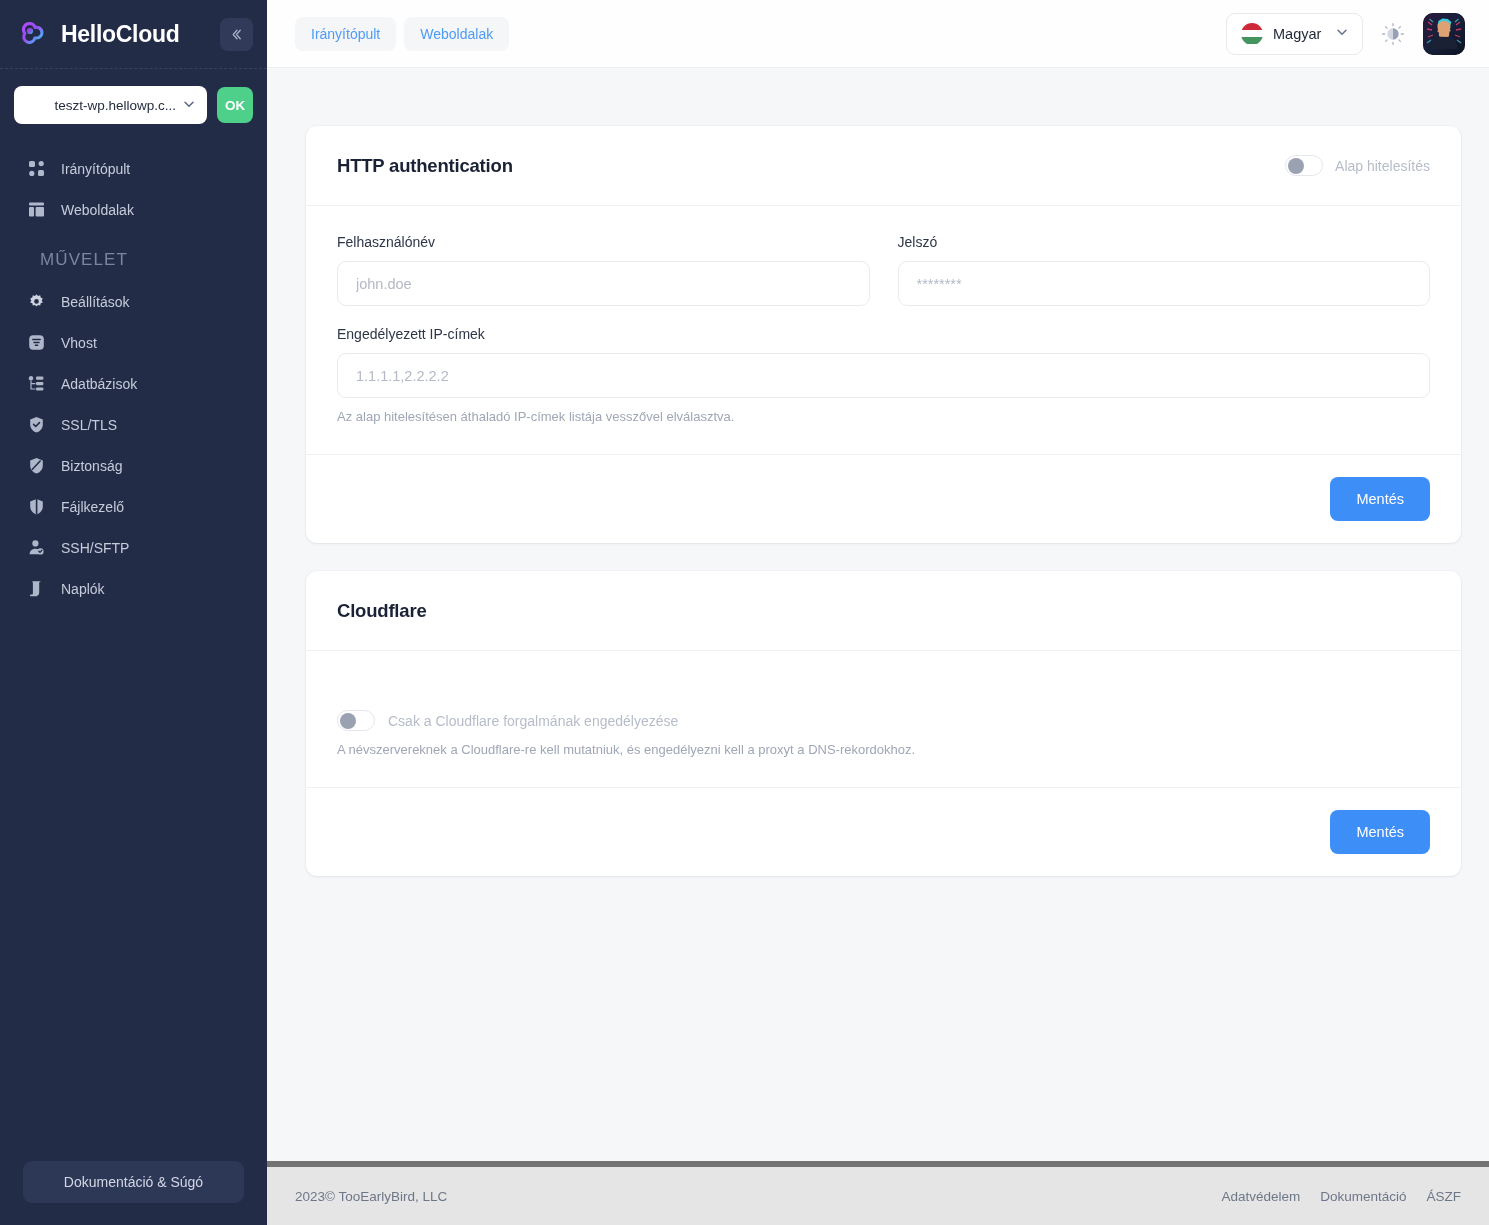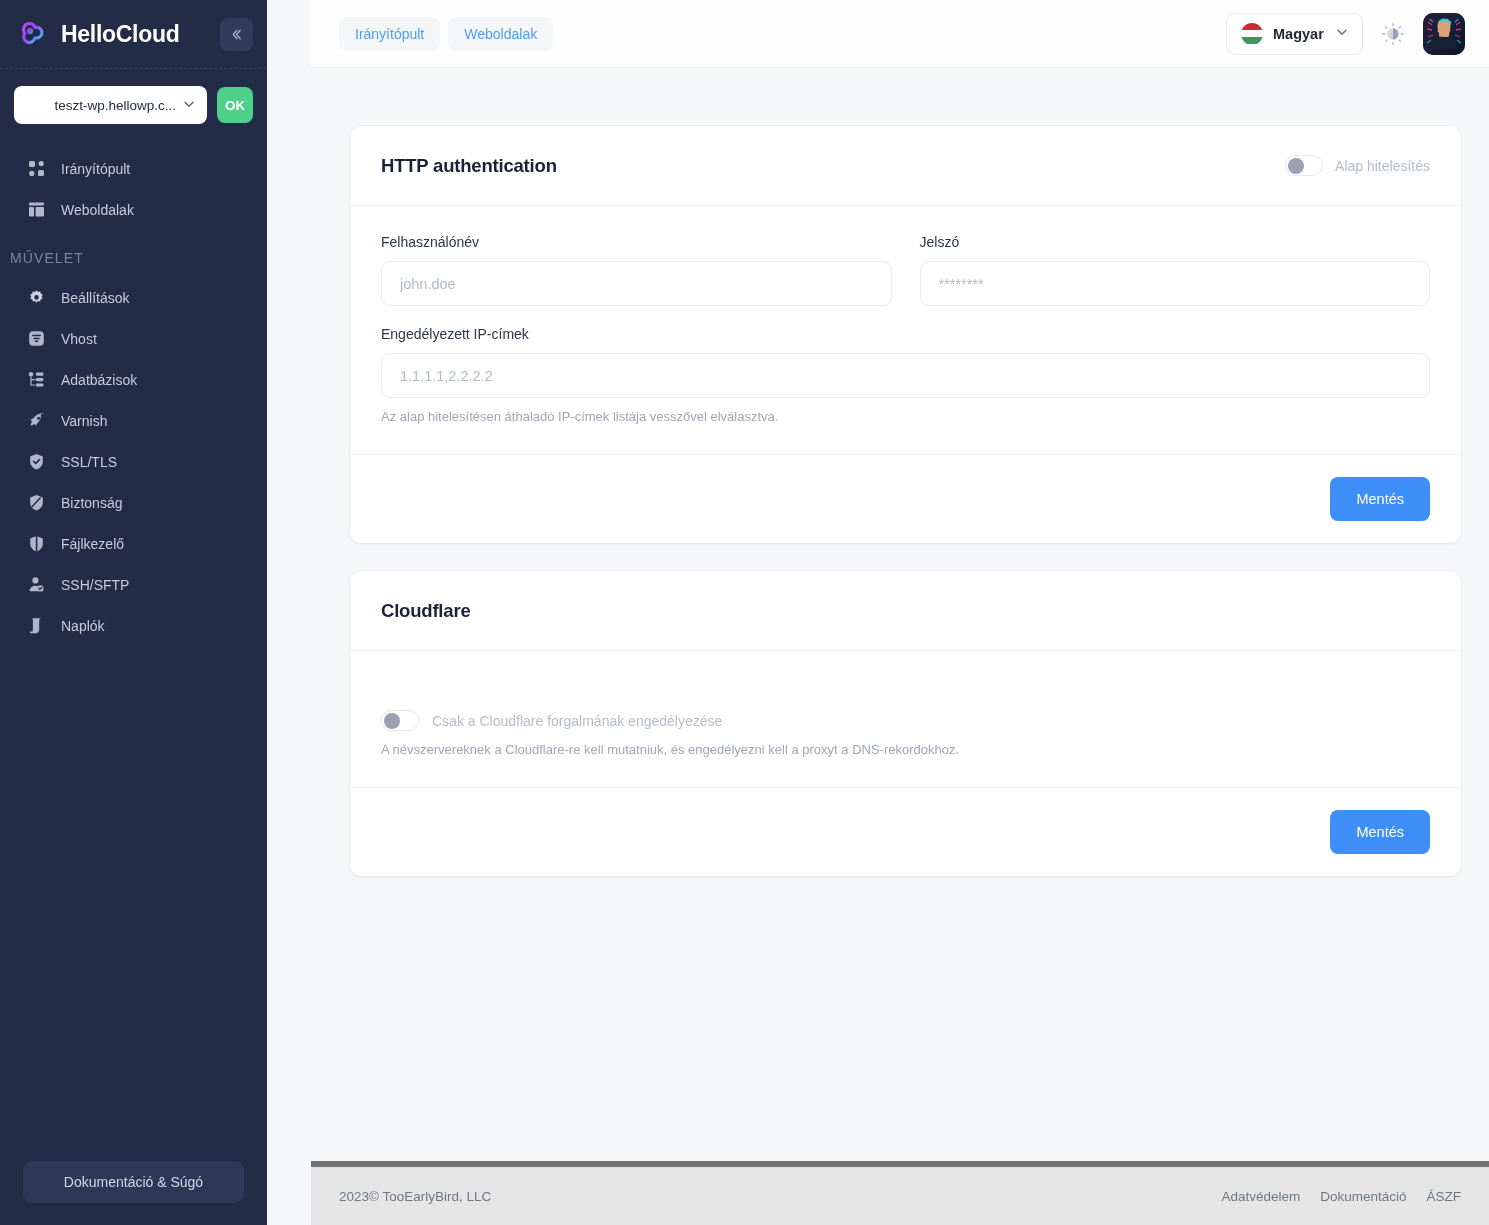--- a/index.html
+++ b/index.html
@@ -2,21 +2,21 @@
 <html><head>
 <meta charset="utf-8">
 <style>
   * { box-sizing: border-box; margin: 0; padding: 0; }
   html, body {
     width: 1489px; height: 1225px;
     font-family: "Liberation Sans", sans-serif;
     background: #f6f7f9;
     overflow: hidden;
   }
-  .app { display: flex; width: 1489px; height: 867px; gap: 44px; }
+  .app { display: flex; width: 1489px; height: 867px; }
 
   
   .sidebar {
     width: 267px; min-width: 267px; height: 1225px;
     background: #232c47;
     display: flex; flex-direction: column;
     position: relative;
   }
   .sb-brand {
     height: 68px; display: flex; align-items: center;
@@ -54,22 +54,22 @@
     border: none;
   }
   .sb-nav { padding-top: 6px; flex: 1; overflow: hidden; }
   .nav-item {
     height: 41px; display: flex; align-items: center;
     padding-left: 27px; gap: 15px; cursor: pointer;
   }
   .nav-ico { width: 19px; height: 19px; flex: 0 0 19px; display: block; }
   .nav-label { color: #c6ccdb; font-size: 14px; }
   .nav-section {
-    color: #7b85a0; font-size: 14px; letter-spacing: 1.1px;
-    padding: 20px 0 11px 10px; font-weight: normal;
+    color: #7b85a0; font-size: 17px; letter-spacing: 1.1px;
+    padding: 20px 0 11px 40px; font-weight: normal;
   }
   .sb-footer { padding: 0 23px 22px 23px; }
   .docs-btn {
     width: 100%; height: 42px; border-radius: 9px; background: #2d3756;
     color: #d2d7e4; font-size: 14px;
     display: flex; align-items: center; justify-content: center; cursor: pointer;
     border: none; font-family: inherit;
   }
 
   
@@ -92,21 +92,21 @@
     padding: 0 13px 0 14px; cursor: pointer;
   }
   .flag-hu {
     width: 22px; height: 22px; border-radius: 50%; overflow: hidden;
     flex: 0 0 22px; display: flex; flex-direction: column;
   }
   .flag-hu i { display: block; width: 100%; height: 33.34%; }
   .flag-hu i:nth-child(1) { background: #ce2939; }
   .flag-hu i:nth-child(2) { background: #ffffff; }
   .flag-hu i:nth-child(3) { background: #44945f; }
-  .lang-label { font-size: 14.5px; color: #1e2535; font-weight: 700; flex: 1; }
+  .lang-label { font-size: 14.5px; color: #1e2535; font-weight: 400; flex: 1; }
   .lang-chev { color: #64708b; font-size: 12px; }
   .theme-btn { width: 28px; height: 28px; cursor: pointer; display: flex; align-items: center; justify-content: center; }
   .avatar {
     width: 42px; height: 42px; border-radius: 10px; overflow: hidden;
     background: #1b1f2e; cursor: pointer; display: block;
   }
 
   
   .content { flex: 1; overflow: hidden; padding: 58px 28px 0 39px; }
   .card {
@@ -267,29 +267,20 @@
             <circle cx="4" cy="4.2" r="2.2"></circle>
             <rect x="9" y="2.6" width="7.4" height="3.2" rx="1.1"></rect>
             <rect x="9" y="8" width="7.4" height="3.2" rx="1.1"></rect>
             <rect x="9" y="13.4" width="7.4" height="3.2" rx="1.1"></rect>
             <path d="M4 6.4v8.6h4.4M4 9.6h4.4" stroke="#aeb6ca" stroke-width="1.2" fill="none"></path>
           </svg>
         </span>
         <span class="nav-label">Adatbázisok</span>
       </div>
 
-      <div class="nav-item">
-        <span class="nav-ico">
-          <svg viewBox="0 0 19 19" width="19" height="19" fill="#aeb6ca">
-            <path d="M16.6 2.4c-3.6-.3-6.6 1-9.1 3.6L5.8 7.8 3 9.1l2 .9-1.6 4.7 4.6-1.7.9 2 1.4-2.7c2.6-2.5 3.9-5.4 3.6-9.1z"></path>
-            <circle cx="11.6" cy="7.3" r="1.5" fill="#232c47"></circle>
-          </svg>
-        </span>
-        <span class="nav-label">Varnish</span>
-      </div>
 
       <div class="nav-item">
         <span class="nav-ico">
           <svg viewBox="0 0 19 19" width="19" height="19">
             <path d="M9.5 1.9l6.3 2.5v5c0 4-2.7 6.9-6.3 8.1-3.6-1.2-6.3-4.1-6.3-8.1v-5z" fill="#aeb6ca"></path>
             <path d="M6.6 9.4l2.1 2.1 3.8-3.9" fill="none" stroke="#232c47" stroke-width="1.6" stroke-linecap="round" stroke-linejoin="round"></path>
           </svg>
         </span>
         <span class="nav-label">SSL/TLS</span>
       </div>

